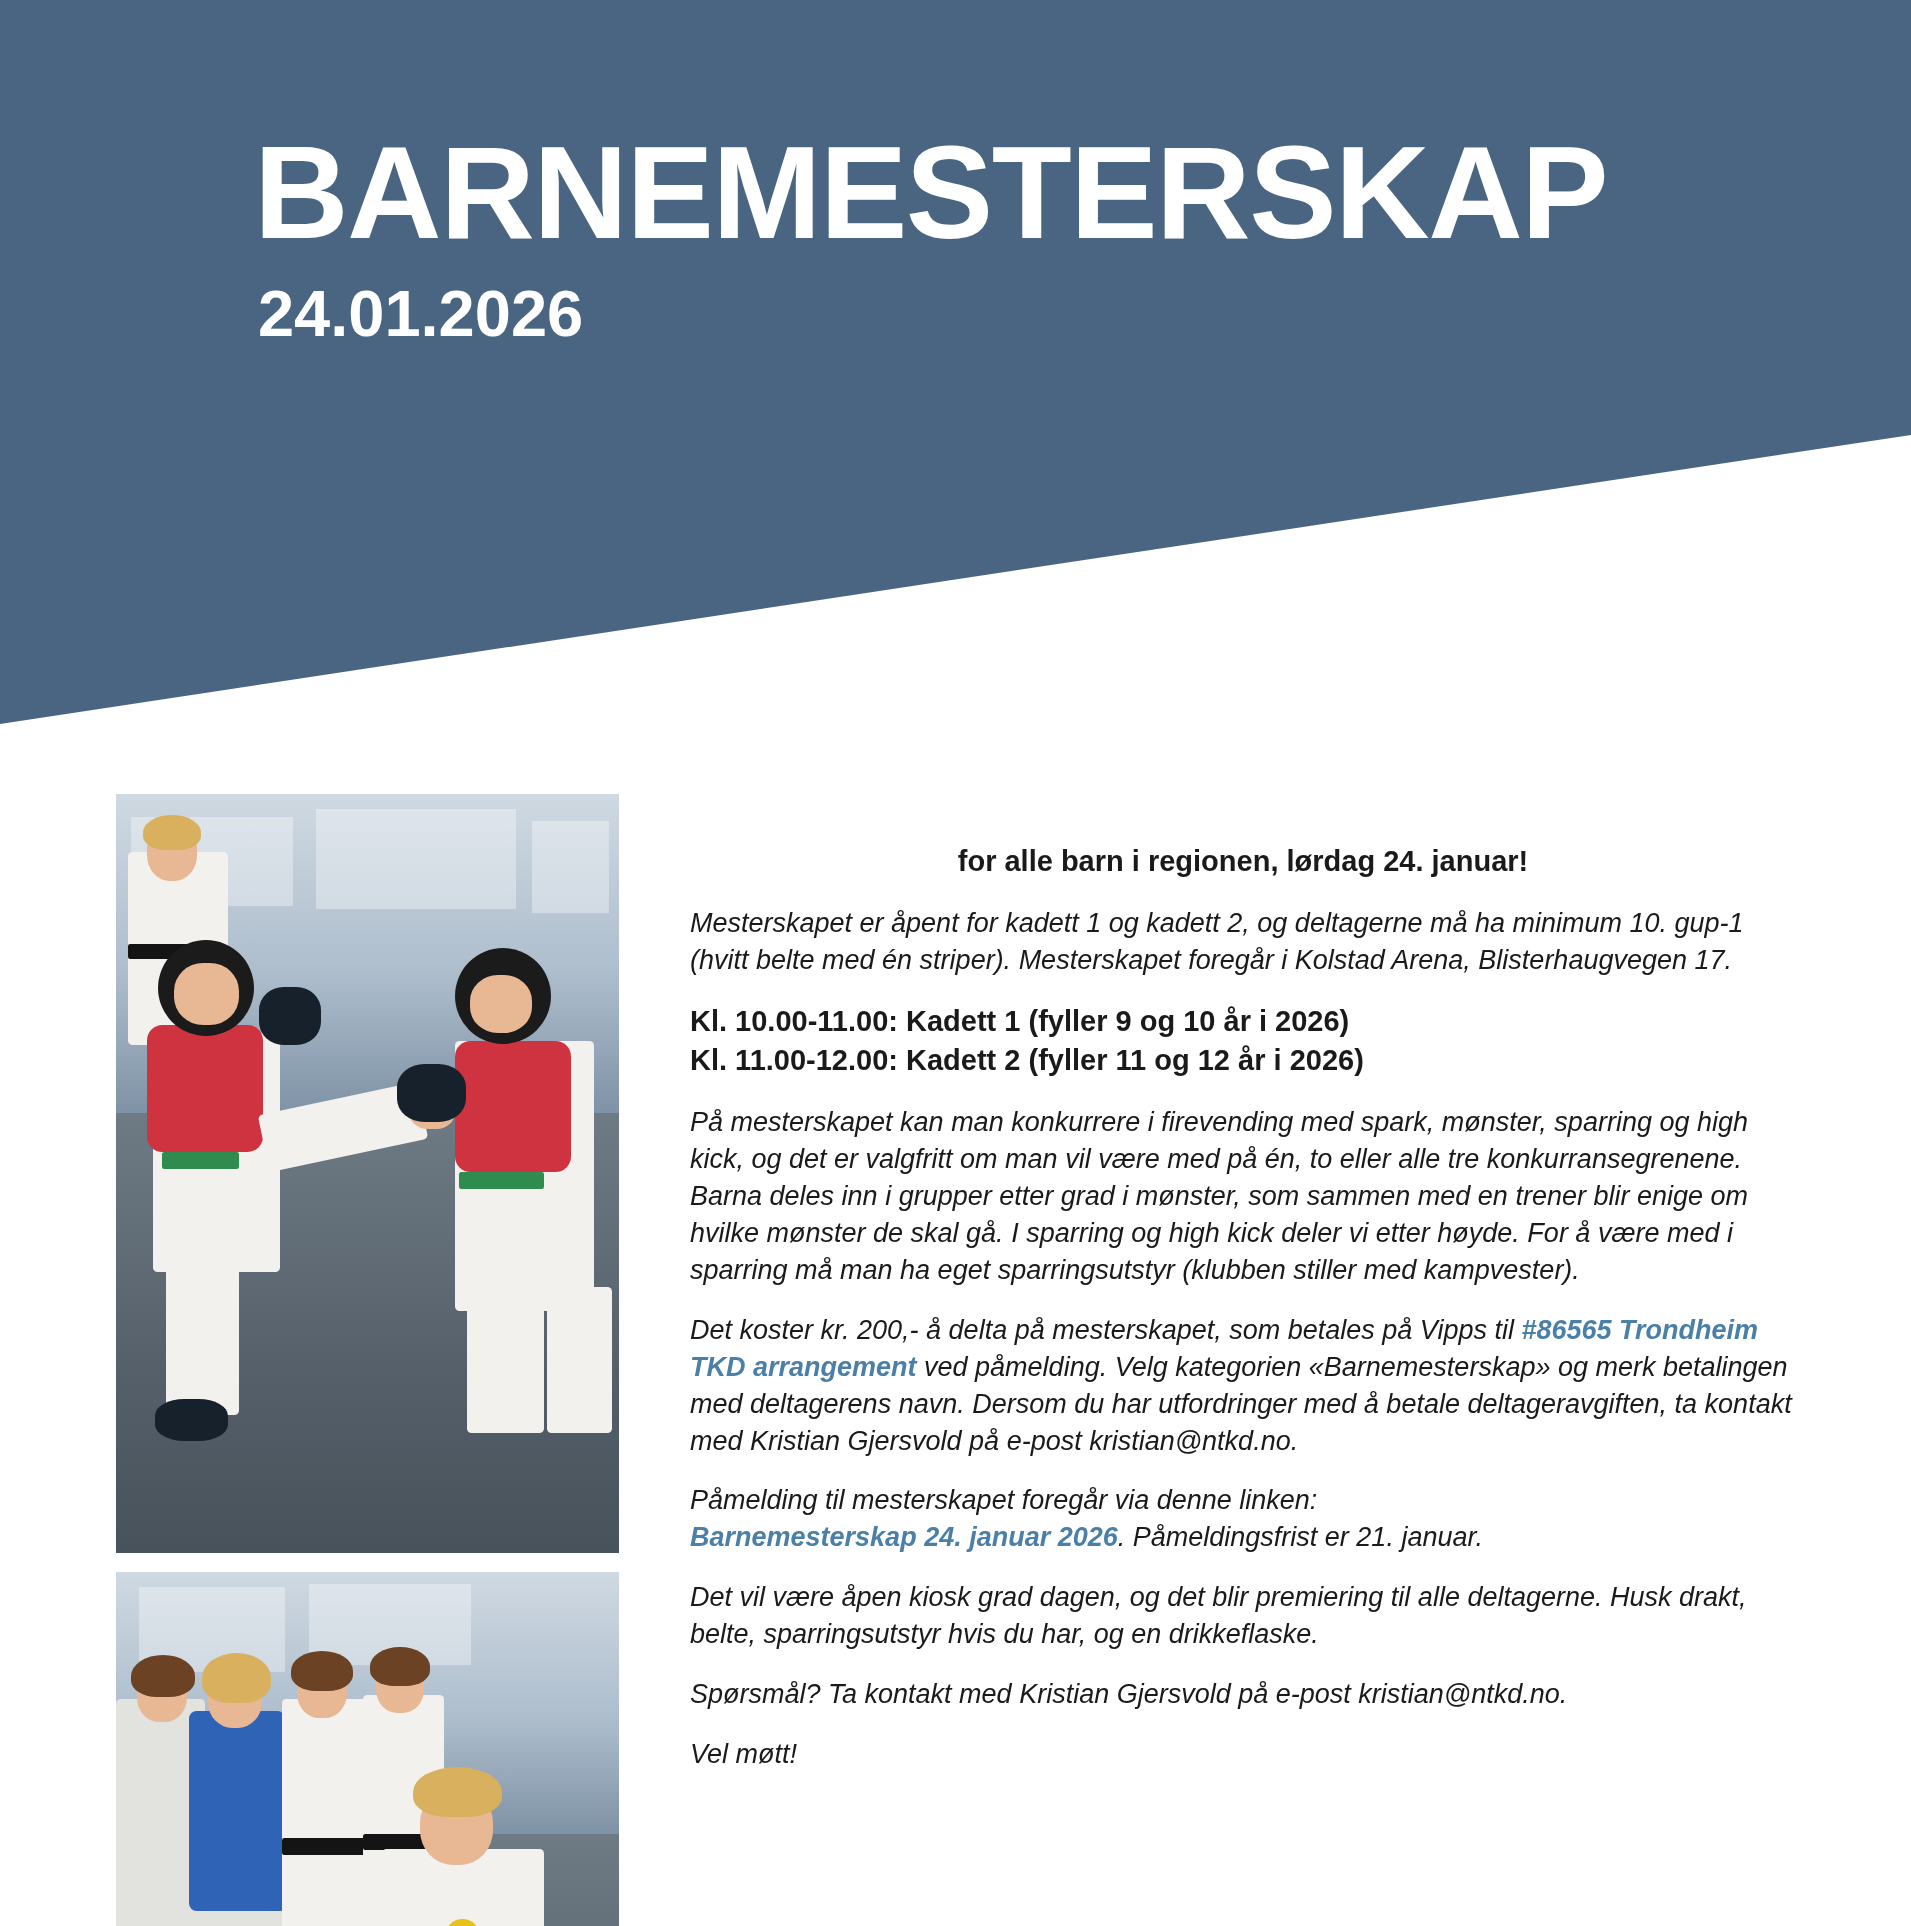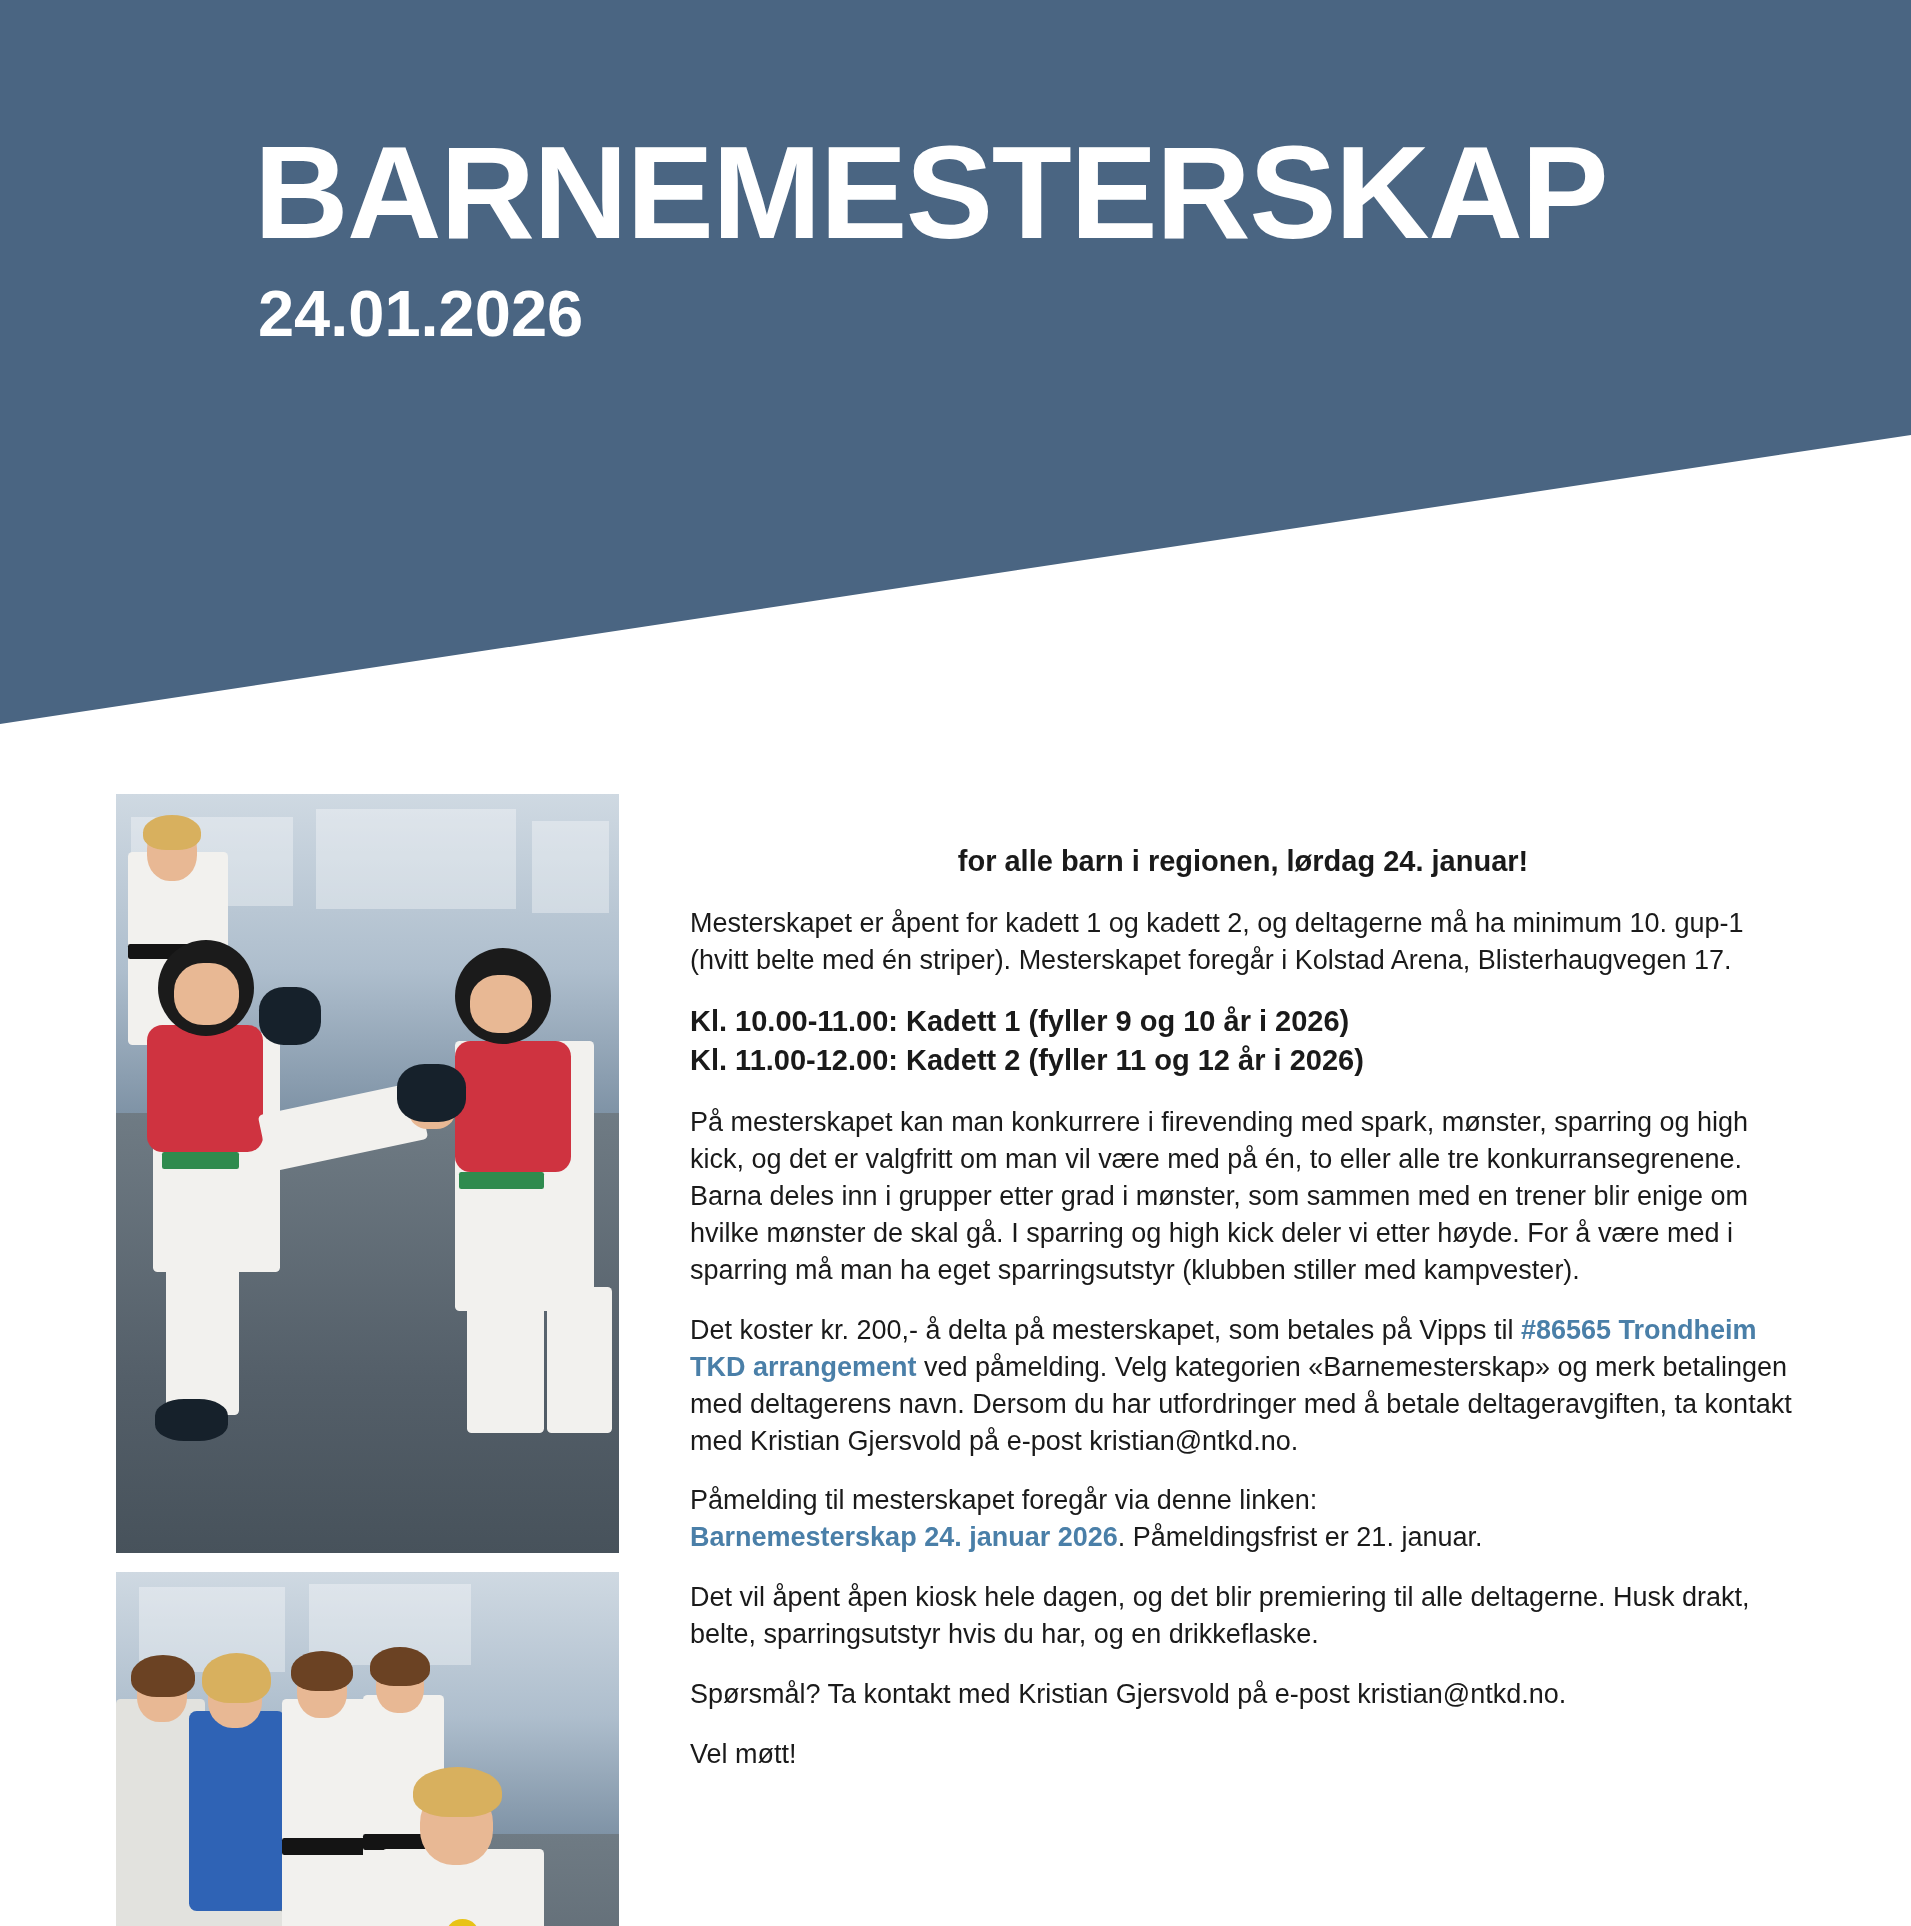--- a/index.html
+++ b/index.html
@@ -113,20 +113,21 @@
     font-weight: bold;
     text-align: center;
     margin: 0 0 25px 0;
     color: #1a1a1a;
   }
   p.body {
     font-size: 27px;
     line-height: 1.37;
     margin: 0 0 23px 0;
     color: #1a1a1a;
+    font-style: italic;
   }
   .times {
     font-size: 29px;
     line-height: 1.35;
     font-weight: bold;
     margin: 0 0 23px 0;
   }
   .accent {
     color: #4a7fa8;
     font-weight: bold;
@@ -222,19 +223,19 @@
     <div>Kl. 10.00-11.00: Kadett 1 (fyller 9 og 10 år i 2026)</div>
     <div>Kl. 11.00-12.00: Kadett 2 (fyller 11 og 12 år i 2026)</div>
   </div>
 
   <p class="body">På mesterskapet kan man konkurrere i firevending med spark, mønster, sparring og high kick, og det er valgfritt om man vil være med på én, to eller alle tre konkurransegrenene. Barna deles inn i grupper etter grad i mønster, som sammen med en trener blir enige om hvilke mønster de skal gå. I sparring og high kick deler vi etter høyde. For å være med i sparring må man ha eget sparringsutstyr (klubben stiller med kampvester).</p>
 
   <p class="body nomargin"><span>Det koster kr. 200,- å delta på mesterskapet, som betales på Vipps til </span><span class="accent">#86565 Trondheim TKD arrangement</span><span> ved påmelding.  Velg kategorien «Barnemesterskap» og merk betalingen med deltagerens navn. Dersom du har utfordringer med å betale deltageravgiften, ta kontakt med Kristian Gjersvold på e-post kristian@ntkd.no.</span></p>
 
   <p class="body"><span>Påmelding til mesterskapet foregår via denne linken:</span><br><span class="accent">Barnemesterskap 24. januar 2026</span><span>. Påmeldingsfrist er 21. januar.</span></p>
 
-  <p class="body">Det vil åpent åpen kiosk hele dagen, og det blir premiering til alle deltagerne. Husk drakt, belte, sparringsutstyr hvis du har, og en drikkeflaske.</p>
+  <p class="body">Det vil være åpen kiosk grad dagen, og det blir premiering til alle deltagerne. Husk drakt, belte, sparringsutstyr hvis du har, og en drikkeflaske.</p>
 
   <p class="body">Spørsmål? Ta kontakt med Kristian Gjersvold på e-post kristian@ntkd.no.</p>
 
   <p class="body">Vel møtt!</p>
 </div>
 
 
 </body></html>

